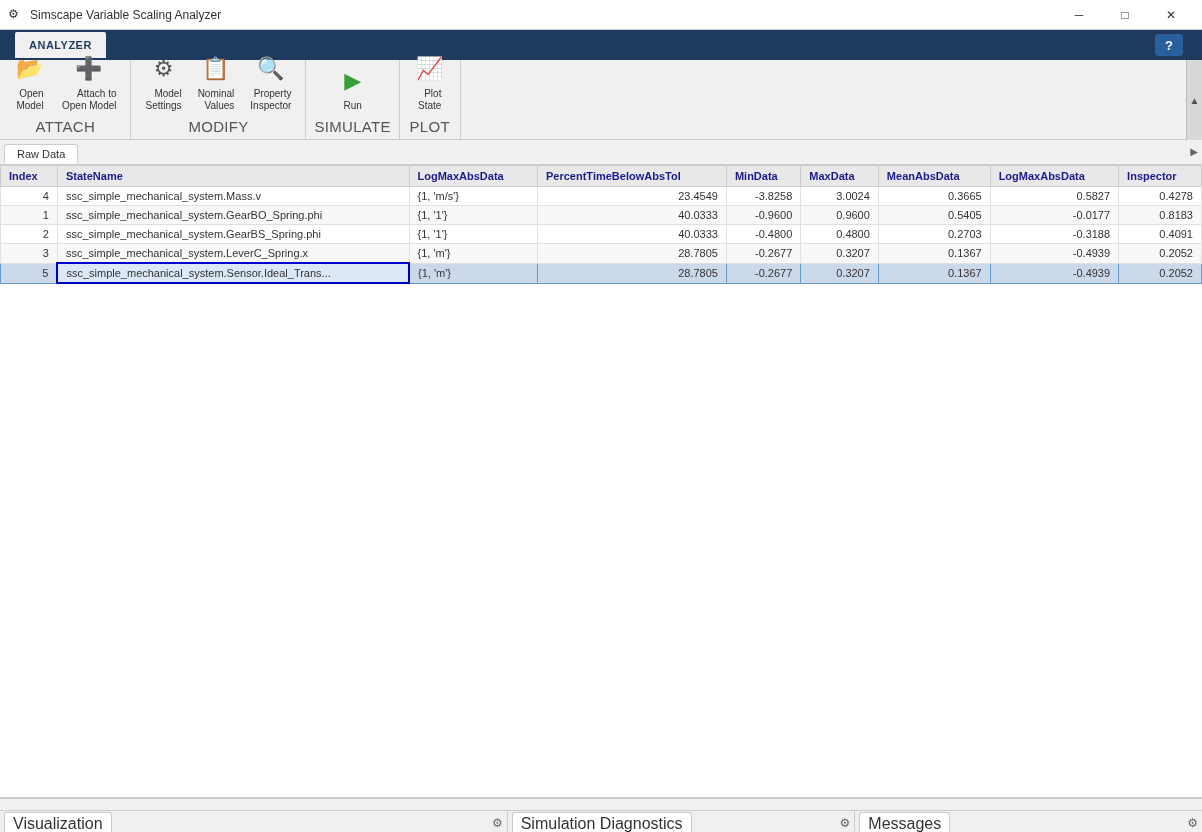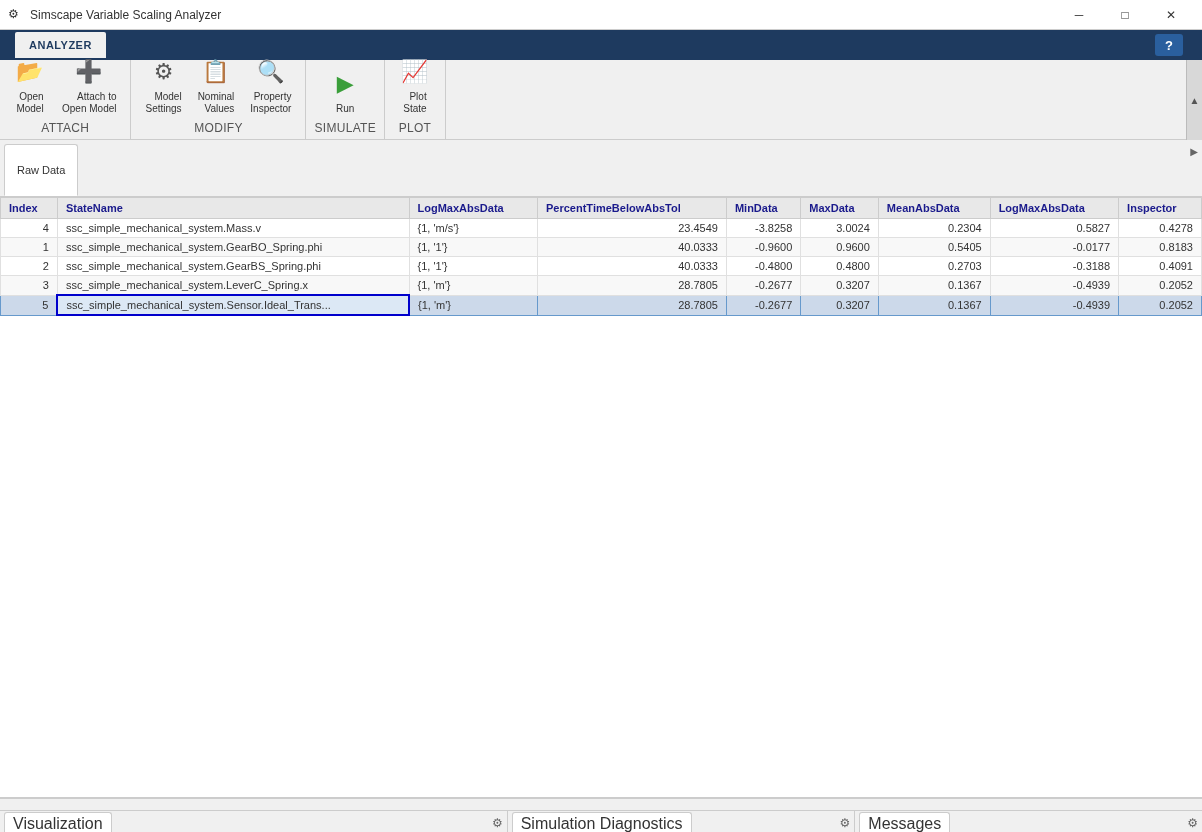--- a/index.html
+++ b/index.html
@@ -79,21 +79,21 @@
       padding-bottom: 4px;
     }
     .toolbar-group-items {
       display: flex;
       align-items: flex-start;
       flex: 1;
       padding-top: 6px;
       gap: 4px;
     }
     .toolbar-group-label {
-      font-size: 12px;
+      font-size: 15px;
       color: #555;
       text-align: left;
       margin-top: 2px;
       letter-spacing: 0.3px;
     }
     .toolbar-btn {
       display: flex;
       flex-direction: column;
       align-items: center;
       justify-content: flex-start;
@@ -143,21 +143,21 @@
       display: flex;
       align-items: flex-end;
       padding: 0 4px;
       padding-top: 4px;
       position: relative;
     }
     .tab {
       background: #fff;
       border: 1px solid #ccc;
       border-bottom: 1px solid #fff;
-      padding: 19px 12px;
+      padding: 3px 12px;
       font-size: 11px;
       cursor: pointer;
       margin-right: 2px;
       border-radius: 3px 3px 0 0;
       color: #333;
     }
     .tab-bar-arrow {
       position: absolute;
       right: 4px;
       top: 6px;
@@ -385,21 +385,21 @@
       </thead>
       <tbody id="table-body">
 
       <tr>
       <td class="td-index">4</td>
       <td>ssc_simple_mechanical_system.Mass.v</td>
       <td>{1, 'm/s'}</td>
       <td class="td-right">23.4549</td>
       <td class="td-right">-3.8258</td>
       <td class="td-right">3.0024</td>
-      <td class="td-right">0.2304</td>
+      <td class="td-right">0.3665</td>
       <td class="td-right">0.5827</td>
       <td class="td-right">0.4278</td>
     </tr>
           <tr>
       <td class="td-index">1</td>
       <td>ssc_simple_mechanical_system.GearBO_Spring.phi</td>
       <td>{1, '1'}</td>
       <td class="td-right">40.0333</td>
       <td class="td-right">-0.9600</td>
       <td class="td-right">0.9600</td>

